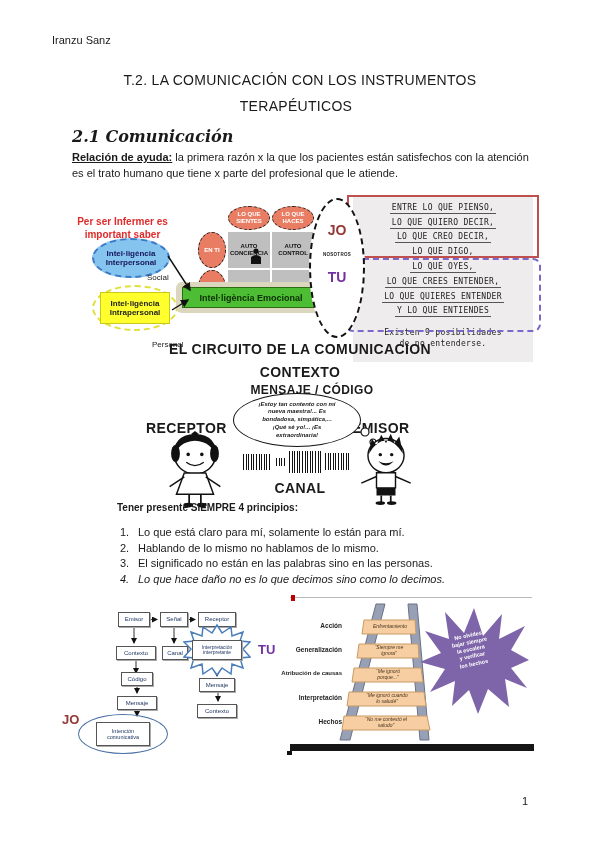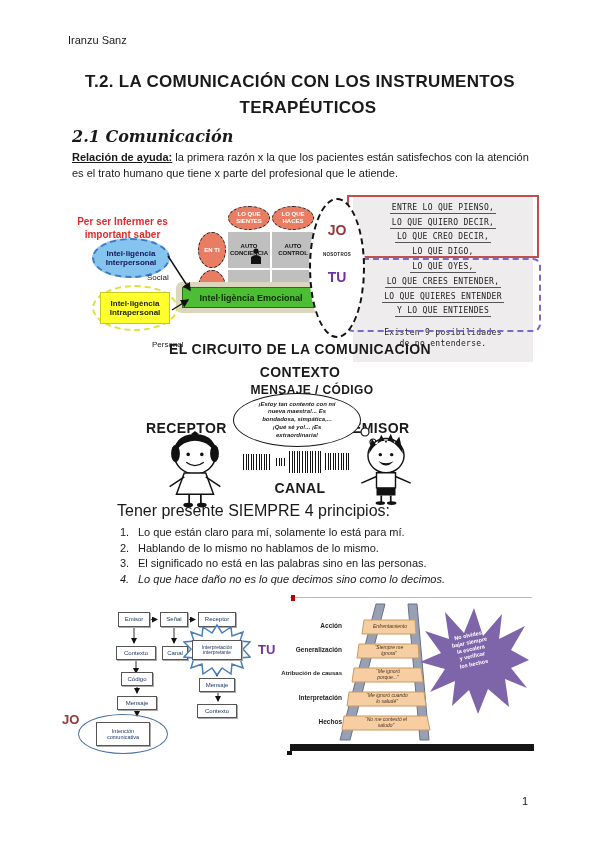--- a/index.html
+++ b/index.html
@@ -7,21 +7,21 @@
   #page {
     position:relative; width:600px; height:848px; background:#fff;
     font-family:"Liberation Sans", sans-serif; color:#1a1a1a; overflow:hidden;
     margin:0 auto;
   }
   .abs { position:absolute; }
   .pl { white-space:pre-line; }
   .ctr { text-align:center; }
 
   .author { font-size:11px; }
-  .doc-title { font-size:17px; font-weight:bold; letter-spacing:.3px; }
+  .doc-title { font-size:14px; font-weight:normal; letter-spacing:.3px; }
   .sec-head { font-family:"DejaVu Serif", serif; font-style:italic; font-weight:bold; font-size:16px; }
   .intro { font-size:11px; line-height:1.45; }
   .intro .lead { font-weight:bold; text-decoration:underline; }
 
   .red-note { color:#e02a2a; font-weight:bold; font-size:10px; line-height:1.25; }
   .blue-ell { background:#85c4ee; border:2px dashed #3c78c8; border-radius:50%;
     display:flex; align-items:center; justify-content:center;
     font-size:8px; font-weight:bold; color:#14145a; line-height:1.15; }
   .yellow-ring { border:2px dashed #e0e03a; border-radius:50%; }
   .yellow-box { background:#ffff2e; border:1px solid #c8c820; display:flex; align-items:center;
@@ -54,21 +54,21 @@
   .red-frame { border:2px solid #c0504d; }
   .purple-frame { border:2px dashed #7b68c8; border-radius:8px; }
 
   .circ-t1 { font-size:14px; font-weight:bold; letter-spacing:.4px; }
   .circ-t2 { font-size:12px; font-weight:bold; letter-spacing:.4px; }
   .bubble { background:#fff; border:1.5px solid #111; border-radius:50%;
     display:flex; align-items:center; justify-content:center;
     font-size:6px; font-style:italic; font-weight:bold; text-align:center; line-height:1.3; }
   .wave { background:repeating-linear-gradient(90deg,#111 0 1px,transparent 1px 2.6px); }
 
-  .princ-head { font-size:16px; font-weight:normal; }
+  .princ-head { font-size:10px; font-weight:bold; }
   .princ-item { font-size:11px; line-height:1.0; display:flex; gap:6px; }
   .princ-item .n { width:12px; }
   .italic { font-style:italic; }
 
   .fbox { background:#fff; border:1px solid #555; box-shadow:1px 1px 0 #aaa;
     display:flex; align-items:center; justify-content:center; text-align:center;
     font-size:6px; color:#1f3864; line-height:1.1; }
   .foval { border:1.5px solid #4a6fa5; border-radius:50%; }
   .jo2 { color:#953735; font-weight:bold; font-size:13px; }
   .tu2 { color:#7030a0; font-weight:bold; font-size:13px; }
@@ -85,24 +85,24 @@
 <div id="page">
 
   <svg width="0" height="0" style="position:absolute">
       <defs>
     <marker id="ah" markerWidth="7" markerHeight="7" refX="5" refY="3" orient="auto">
       <path d="M0,0 L6,3 L0,6 Z" fill="#111"></path>
     </marker>
   </defs>
     </svg>
 
-  <div class="abs author" style="left:68px;top:34px;">Iranzu Sanz</div>
+  <div class="abs author" style="left:52px;top:34px;">Iranzu Sanz</div>
 
   <div class="abs doc-title ctr" style="left:40px;top:72px;width:520px;">T.2. LA COMUNICACIÓN CON LOS  INSTRUMENTOS</div>
-  <div class="abs doc-title ctr" style="left:48px;top:98px;width:520px;">TERAPÉUTICOS</div>
+  <div class="abs doc-title ctr" style="left:36px;top:98px;width:520px;">TERAPÉUTICOS</div>
 
   <div class="abs sec-head" style="left:72px;top:127px;">2.1 Comunicación</div>
 
   <div class="abs intro" style="left:72px;top:150px;width:462px;"><span class="lead">Relación de ayuda:</span><span> la primera razón x la que los pacientes están satisfechos con la atención es el trato humano que tiene x parte del profesional que le atiende.</span></div>
 
   <div class="abs red-note ctr pl" style="left:70px;top:216px;width:105px;">Per ser Infermer es
 important saber</div>
 
   <div class="abs blue-ell pl ctr" style="left:92px;top:238px;width:78px;height:40px;">Intel·ligència
 Interpersonal</div>
@@ -238,29 +238,29 @@
   <div class="abs wave" style="left:276px;top:458px;width:9px;height:8px;"></div>
   <div class="abs wave" style="left:289px;top:451px;width:32px;height:22px;"></div>
   <div class="abs wave" style="left:325px;top:453px;width:25px;height:17px;"></div>
 
   <div class="abs circ-t1 ctr" style="left:265px;top:480px;width:70px;">CANAL</div>
 
   <div class="abs princ-head" style="left:117px;top:502px;">Tener presente SIEMPRE 4 principios:</div>
   <div class="abs" style="left:120px;top:527px;width:400px;display:flex;flex-direction:column;gap:4.5px;">
     <div class="princ-item">
         <span class="n">1.</span>
-        <span>Lo que están claro para mí, solamente lo está para mí.</span>
+        <span>Lo que está claro para mí, solamente lo están para mí.</span>
       </div>
     <div class="princ-item">
         <span class="n">2.</span>
         <span>Hablando de lo mismo no hablamos de lo mismo.</span>
       </div>
     <div class="princ-item">
         <span class="n">3.</span>
-        <span>El significado no está en las palabras sino en las personas.</span>
+        <span>El significado no están en las palabras sino en las personas.</span>
       </div>
     <div class="princ-item italic">
         <span class="n">4.</span>
         <span>Lo que hace daño no es lo que decimos sino como lo decimos.</span>
       </div>
   </div>
 
   <svg class="abs" style="left:60px;top:600px;" width="240" height="160" viewBox="0 0 240 160">
     <line x1="91" y1="19.5" x2="97" y2="19.5" stroke="#333" stroke-width="1" marker-end="url(#ah)"></line>
     <line x1="129" y1="19.5" x2="135" y2="19.5" stroke="#333" stroke-width="1" marker-end="url(#ah)"></line>

